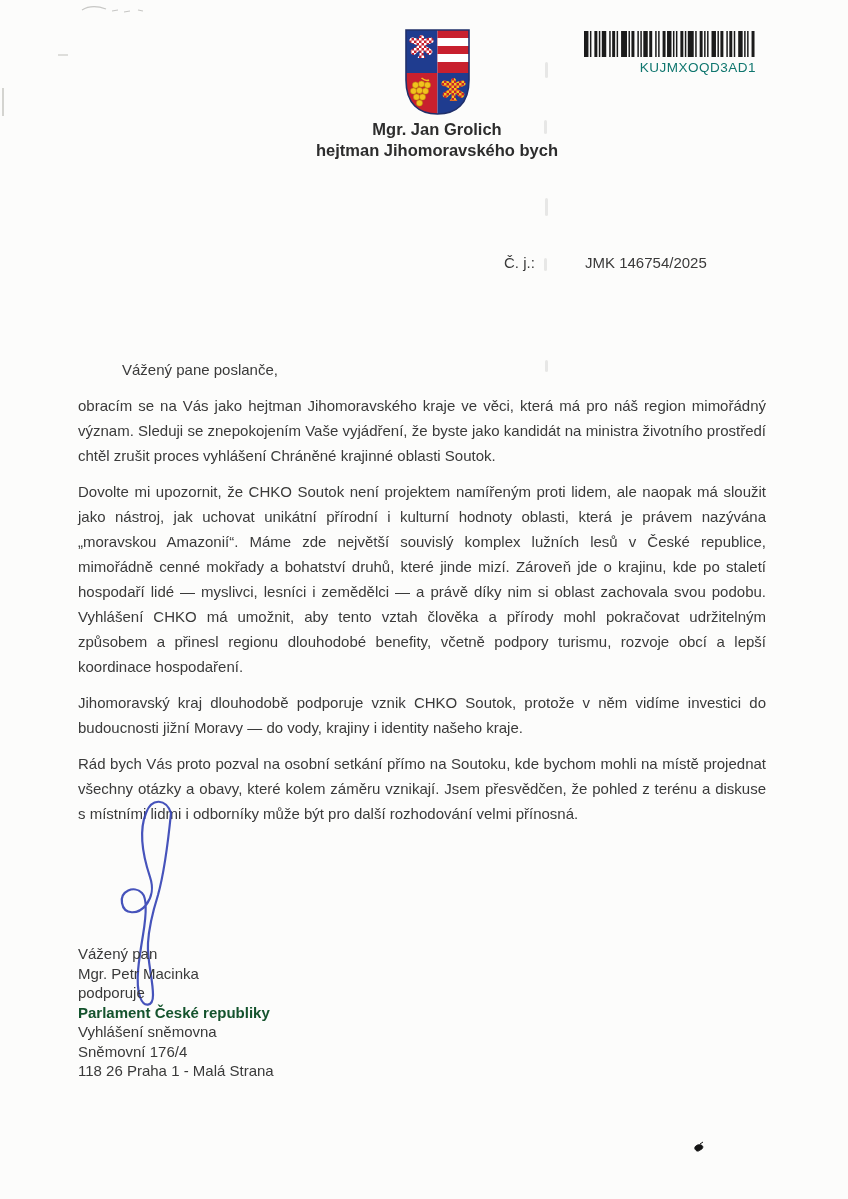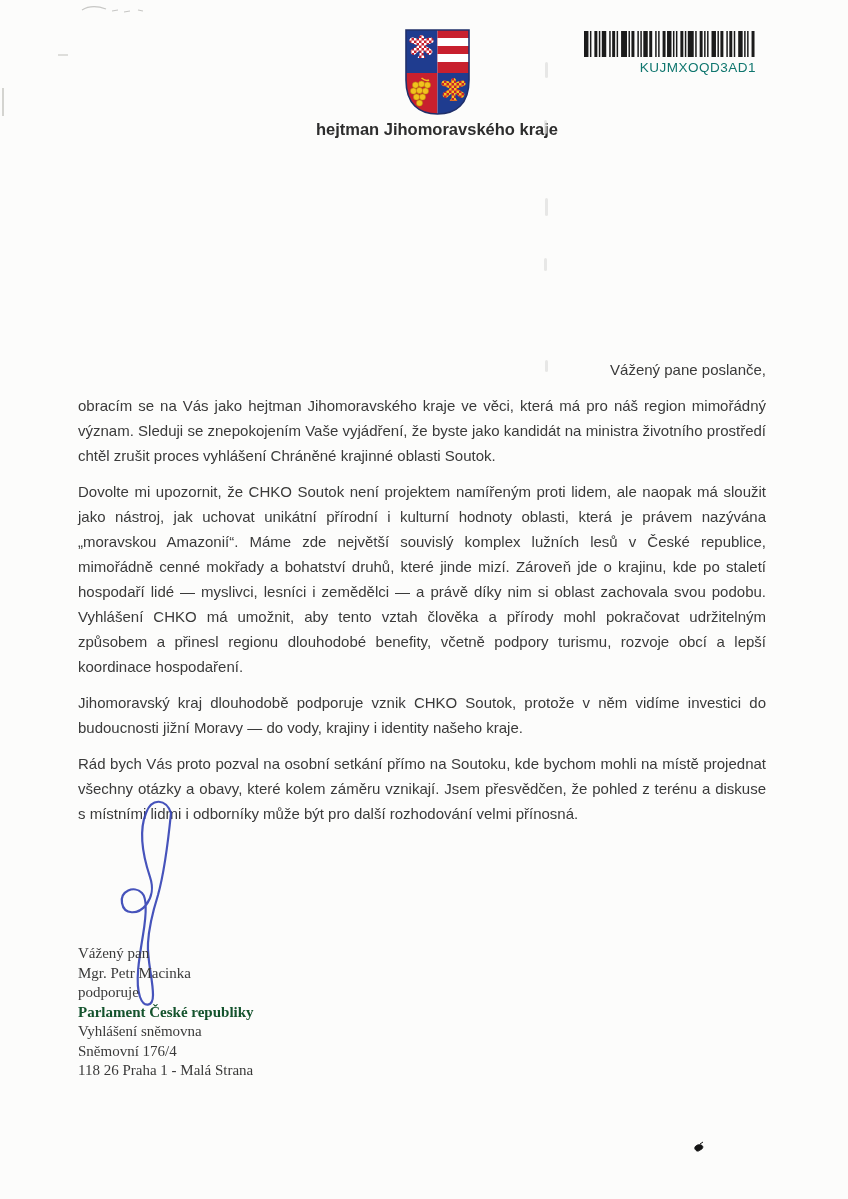--- a/index.html
+++ b/index.html
@@ -18,25 +18,25 @@
   .barcode-svg{width:172px;height:26px;display:block;}
   .barcode-text{width:172px;text-align:right;font-size:13.5px;color:#0f766e;
     letter-spacing:.5px;margin-top:3px;}
   
   .meta{left:504px;top:250px;font-size:15px;line-height:25px;}
   .meta-row{display:flex;}
   .meta-label{width:81px;}
   
   .letter-body{left:78px;top:357px;width:688px;font-size:15px;line-height:25px;}
   .letter-body p{margin:0 0 11px 0;text-align:justify;}
-  .letter-body .no-just{text-align:right;}
+  .letter-body .no-just{text-align:left;margin-left:44px;}
   
   .signature{left:100px;top:793px;width:130px;height:230px;}
   
-  .recipient{left:78px;top:944px;font-size:15px;line-height:19.5px;color:#3a3a3a;font-family:Liberation Serif, serif;}
+  .recipient{left:78px;top:944px;font-size:15px;line-height:19.5px;color:#3a3a3a;}
   .recipient .bold{font-weight:bold;color:#14532d;}
   
   .artifact{pointer-events:none;}
   .smudge{width:3px;background:#dcdcda;opacity:.65;border-radius:2px;}
 </style>
 </head>
 <body>
 
 <svg class="abs coa" viewBox="0 0 67 88">
   <defs>
@@ -78,21 +78,22 @@
         <circle cx="15.5" cy="75" r="3.1"></circle>
       </g>
     </g>
 
     <path fill="url(#chkRG)" d="M49.5 50 C51.5 50 52.5 52 52 54 L58 52.5 C61 52 62.5 55 61 57.5 L53 60.5 L60 65 C61.5 68 58.5 71 56 69.5 L51.5 65.5 L51.5 70 L53.5 73 L45.5 73 L47.5 70 L47.5 65.5 L43 69.5 C40.5 71 37.5 68 39 65 L46 60.5 L38 57.5 C36.5 55 38 52 41 52.5 L47 54 C46.5 52 47.5 50 49.5 50 Z"></path>
   </g>
   <path d="M2 2 H65 V52 C65 76 52 86 33.5 86 C15 86 2 76 2 52 Z" fill="none" stroke="#20306b" stroke-width="1.6"></path>
 </svg>
 
 <div class="abs sender">
-  <div>hejtman Jihomoravského kraje</div>
+  <div>Mgr. Jan Grolich</div>
+  <div>hejtman Jihomoravského bych</div>
 </div>
 
 <div class="abs barcode-wrap">
   <svg class="barcode-svg" preserveAspectRatio="none" id="barcodeBars" viewBox="0 0 116 26">
       <rect x="0" y="0" width="3" height="26" fill="#1b1b1b"></rect>
       <rect x="4" y="0" width="1" height="26" fill="#1b1b1b"></rect>
       <rect x="7" y="0" width="2" height="26" fill="#1b1b1b"></rect>
       <rect x="10" y="0" width="1" height="26" fill="#1b1b1b"></rect>
       <rect x="12" y="0" width="3" height="26" fill="#1b1b1b"></rect>
       <rect x="17" y="0" width="1" height="26" fill="#1b1b1b"></rect>
@@ -126,20 +127,24 @@
       <rect x="101" y="0" width="1" height="26" fill="#1b1b1b"></rect>
       <rect x="104" y="0" width="3" height="26" fill="#1b1b1b"></rect>
       <rect x="108" y="0" width="1" height="26" fill="#1b1b1b"></rect>
       <rect x="110" y="0" width="1" height="26" fill="#1b1b1b"></rect>
       <rect x="113" y="0" width="2" height="26" fill="#1b1b1b"></rect>
     </svg>
   <div class="barcode-text">KUJMXOQD3AD1</div>
 </div>
 
 <div class="abs meta">
+  <div class="meta-row">
+    <span class="meta-label">Č. j.:</span>
+    <span>JMK 146754/2025</span>
+  </div>
 </div>
 
 <div class="abs letter-body">
   <p class="no-just">Vážený pane poslanče,</p>
   <p>obracím se na Vás jako hejtman Jihomoravského kraje ve věci, která má pro náš region mimořádný význam. Sleduji se znepokojením Vaše vyjádření, že byste jako kandidát na ministra životního prostředí chtěl zrušit proces vyhlášení Chráněné krajinné oblasti Soutok.</p>
   <p>Dovolte mi upozornit, že CHKO Soutok není projektem namířeným proti lidem, ale naopak má sloužit jako nástroj, jak uchovat unikátní přírodní i kulturní hodnoty oblasti, která je právem nazývána „moravskou Amazonií“. Máme zde největší souvislý komplex lužních lesů v České republice, mimořádně cenné mokřady a bohatství druhů, které jinde mizí. Zároveň jde o krajinu, kde po staletí hospodaří lidé — myslivci, lesníci i zemědělci — a právě díky nim si oblast zachovala svou podobu. Vyhlášení CHKO má umožnit, aby tento vztah člověka a přírody mohl pokračovat udržitelným způsobem a přinesl regionu dlouhodobé benefity, včetně podpory turismu, rozvoje obcí a lepší koordinace hospodaření.</p>
   <p>Jihomoravský kraj dlouhodobě podporuje vznik CHKO Soutok, protože v něm vidíme investici do budoucnosti jižní Moravy — do vody, krajiny i identity našeho kraje.</p>
   <p>Rád bych Vás proto pozval na osobní setkání přímo na Soutoku, kde bychom mohli na místě projednat všechny otázky a obavy, které kolem záměru vznikají. Jsem přesvědčen, že pohled z terénu a diskuse s místními lidmi i odborníky může být pro další rozhodování velmi přínosná.</p>
 </div>
 

